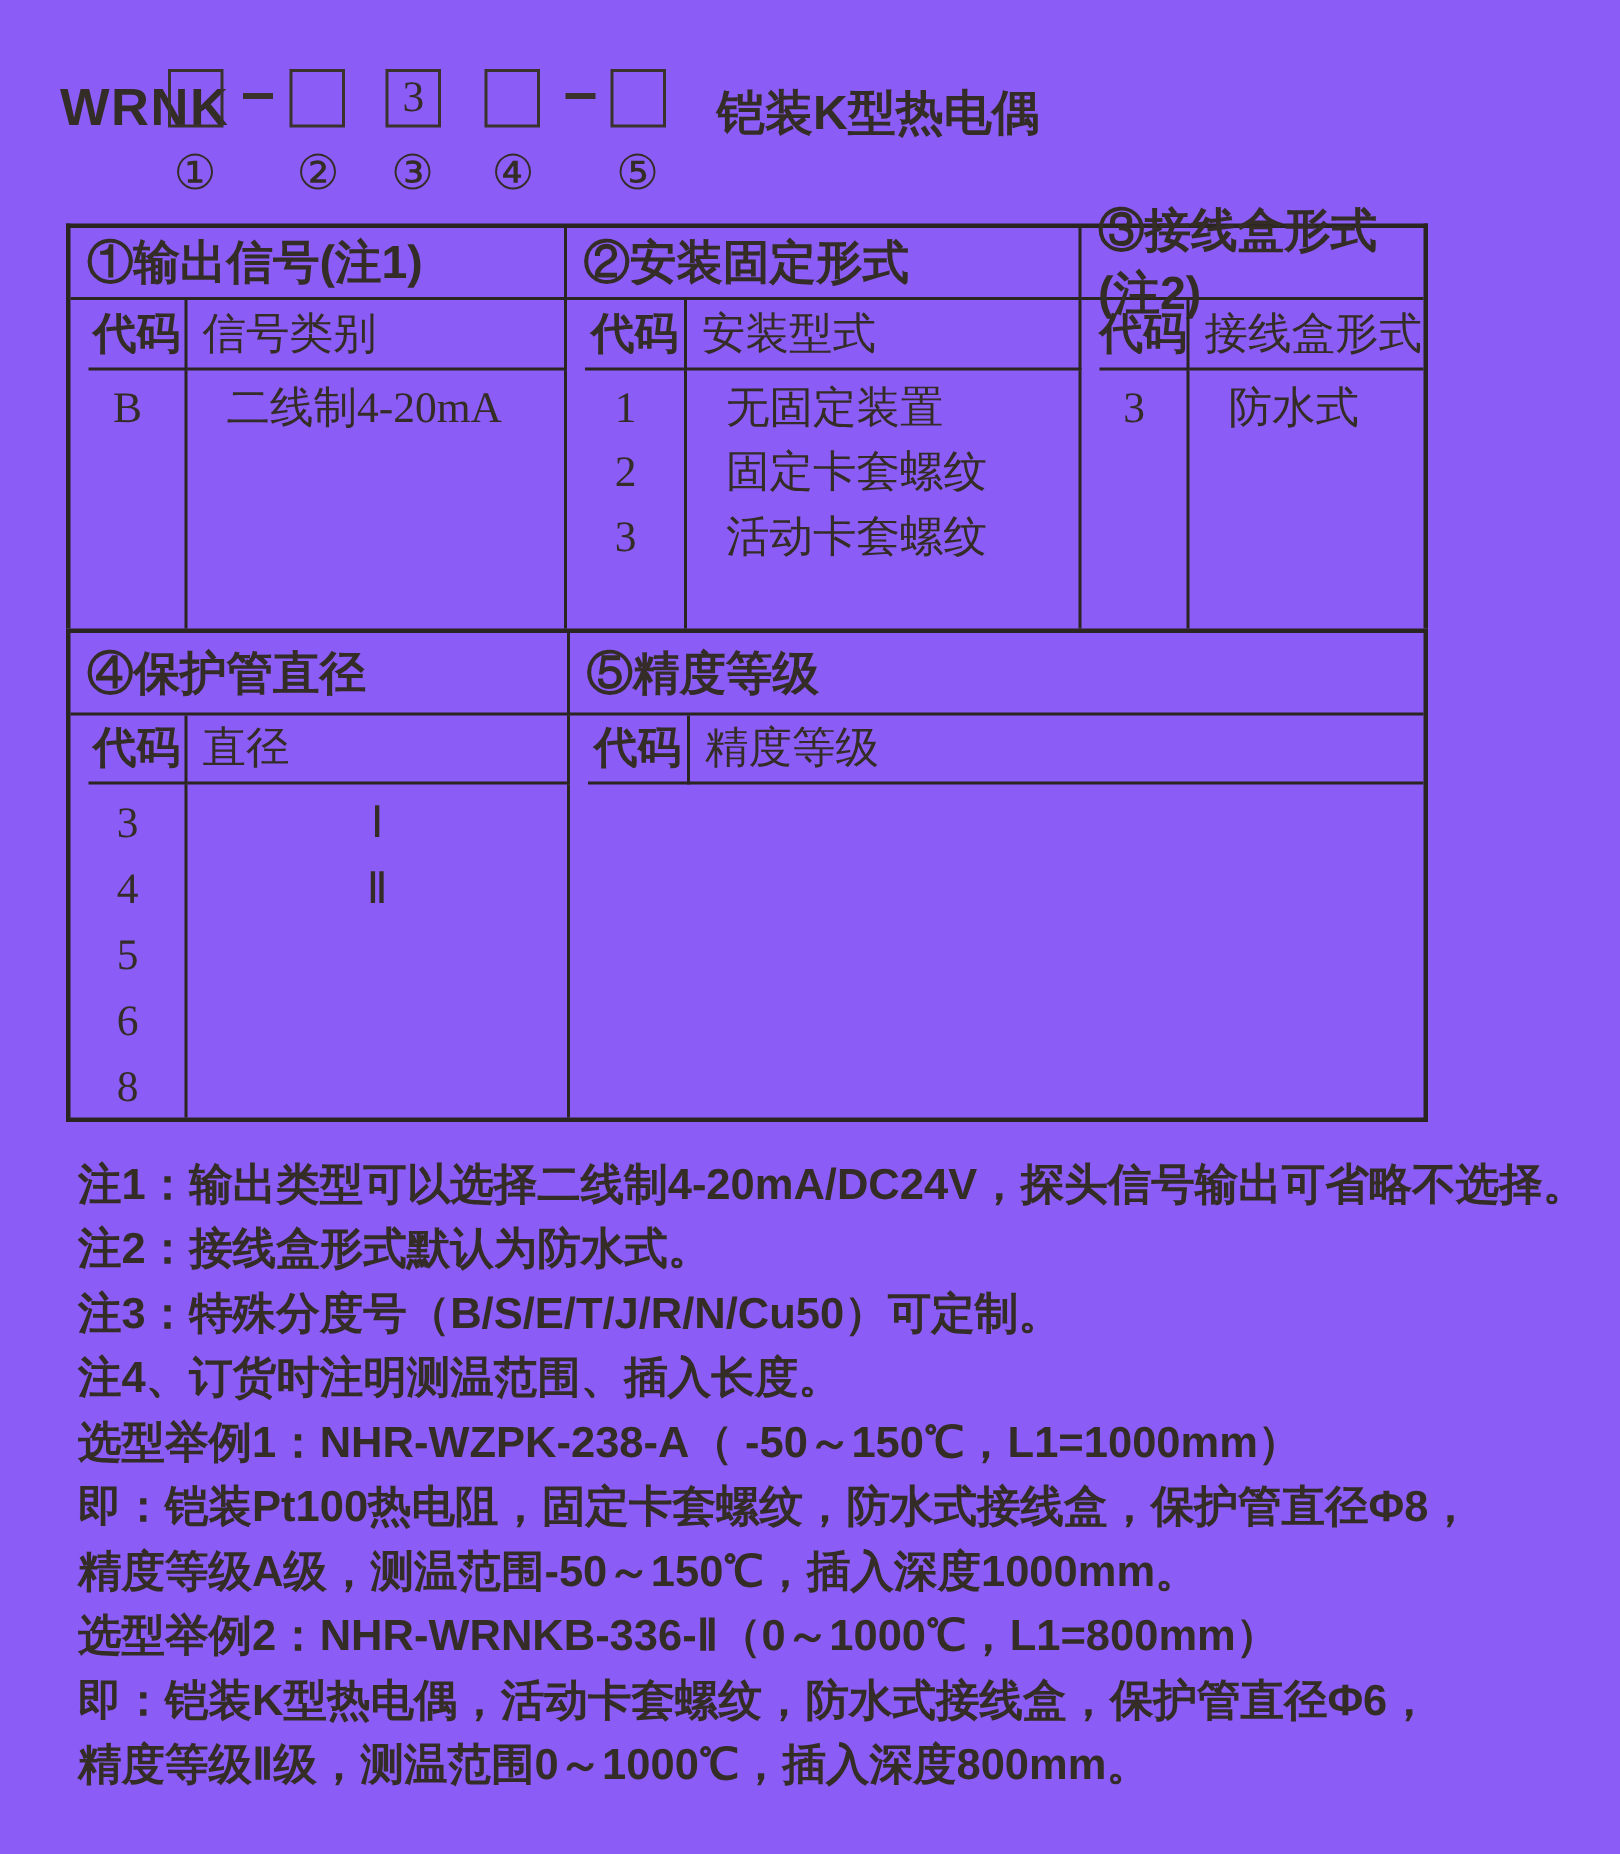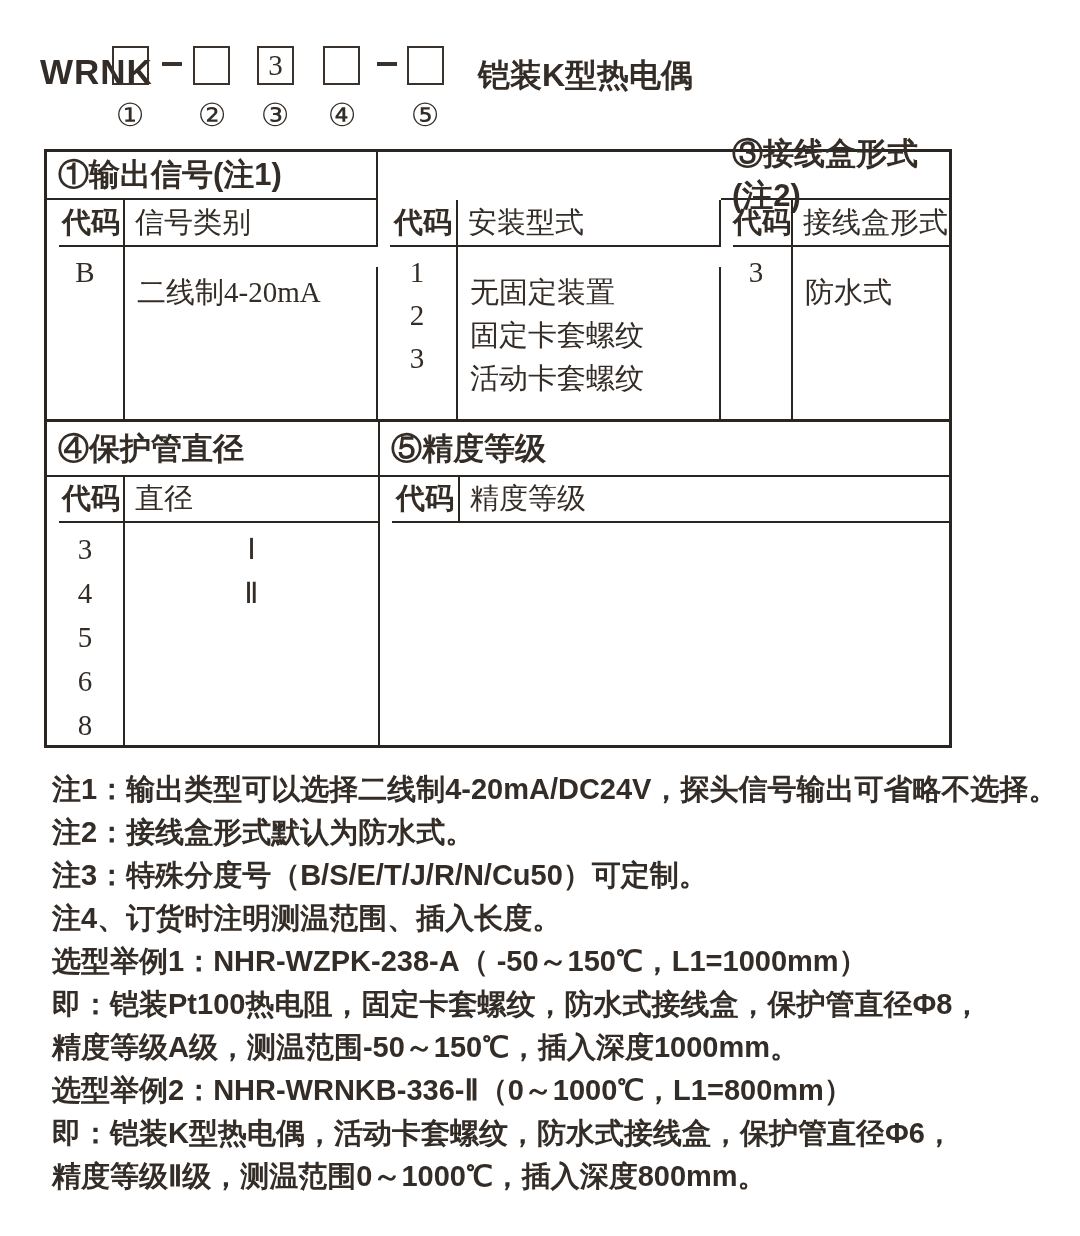--- a/index.html
+++ b/index.html
@@ -1,21 +1,21 @@
 <!DOCTYPE html>
 <html><head>
 <meta charset="utf-8">
 <style>
   * { box-sizing: border-box; margin: 0; padding: 0; }
   html,body { background:#d8d6d4; }
   .page {
     position: relative;
     width: 1080px;
     height: 1236px;
-    background: #ffffff;
+    background: #8b5cf6;
     font-family: "Liberation Sans", sans-serif;
     color: #342d27;
     overflow: hidden;
   }
   
   .model-prefix {
     position: absolute; left: 40px; top: 52px;
     font-size: 35px; font-weight: 700; letter-spacing: 1px;
   }
   .slot-box {
@@ -70,21 +70,21 @@
     display: flex; align-items: center;
     padding-left: 10px;
     font-size: 29px; font-weight: 400;
   }
   .body-cell {
     font-family: "Liberation Serif", serif;
     font-size: 29px;
     padding-top: 4px;
   }
   .body-cell.codes { text-align: center; }
-  .body-cell.vals  { padding-left: 12px; margin-top: 20px; }
+  .body-cell.vals  { padding-left: 26px; }
   .line { height: 43px; line-height: 43px; }
   .sel-table.bottom .line { height: 44px; line-height: 44px; }
   
   .notes {
     position: absolute; left: 52px; top: 768px; width: 995px;
   }
   .note-line {
     height: 43px; display: flex; align-items: center;
     font-size: 29px; font-weight: 600;
     white-space: pre;
@@ -109,20 +109,21 @@
 
   <span class="slot-label" style="left:110px">①</span>
   <span class="slot-label" style="left:192px">②</span>
   <span class="slot-label" style="left:255px">③</span>
   <span class="slot-label" style="left:322px">④</span>
   <span class="slot-label" style="left:405px">⑤</span>
 
   <div class="sel-table top">
 
     <div class="cell sec-title br bb" style="grid-column:1/3">①输出信号(注1)</div>
+    <div class="cell sec-title br bb" style="grid-column:3/5">②安装固定形式</div>
     <div class="cell sec-title bb" style="grid-column:5/7">③接线盒形式(注2)</div>
 
     <div class="cell sub-code br bb">代码</div>
     <div class="cell sub-val br bb">信号类别</div>
     <div class="cell sub-code br bb">代码</div>
     <div class="cell sub-val br bb">安装型式</div>
     <div class="cell sub-code br bb">代码</div>
     <div class="cell sub-val bb">接线盒形式</div>
 
     <div class="cell body-cell codes br">

